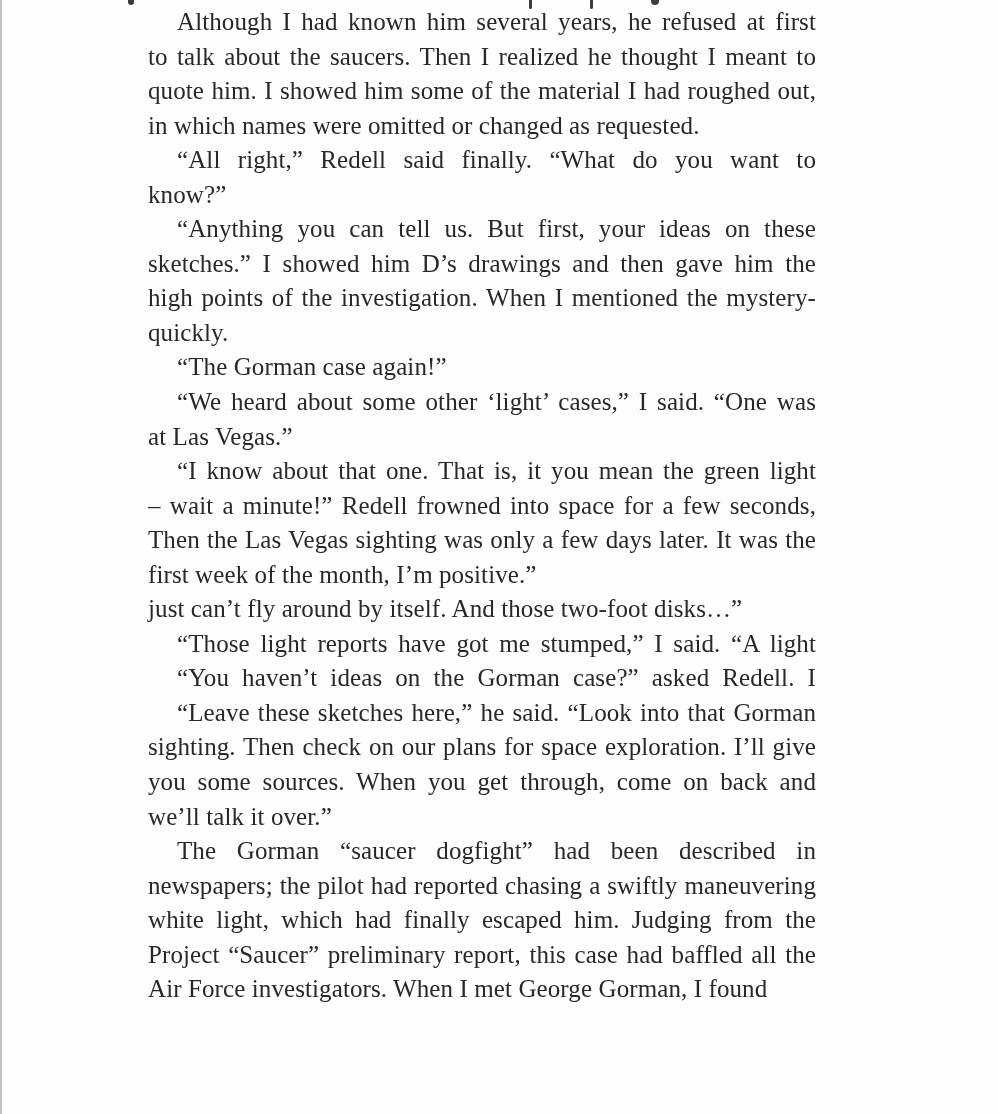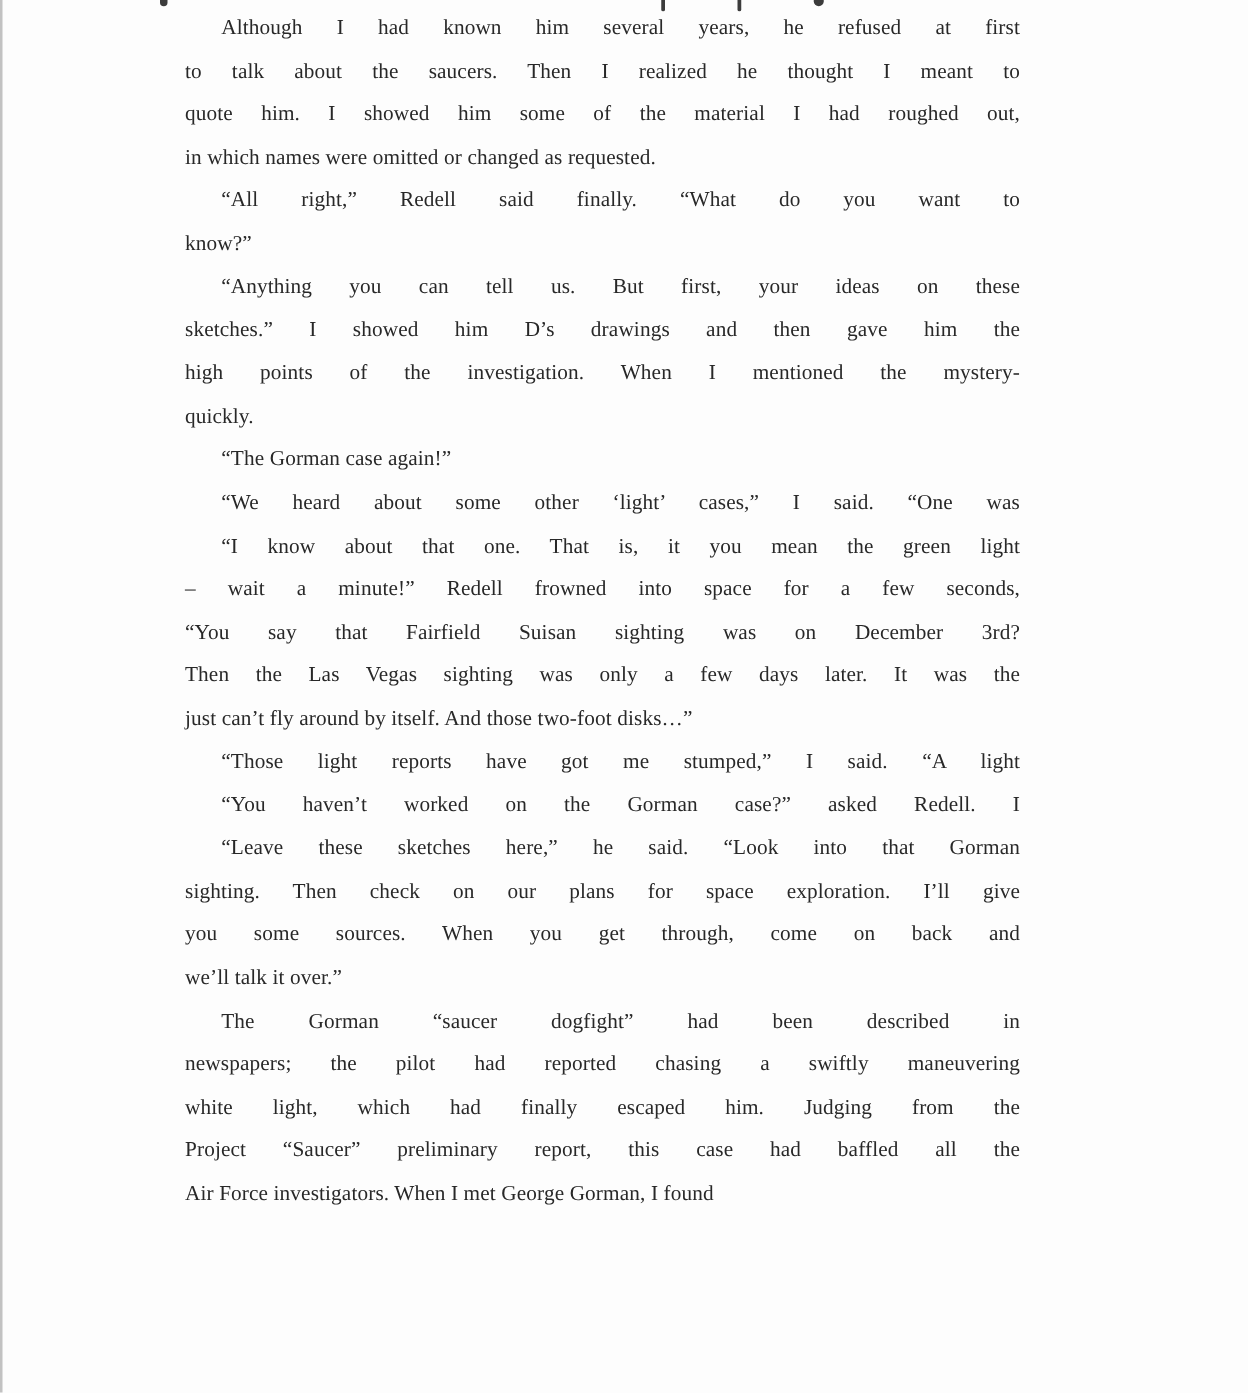--- a/index.html
+++ b/index.html
@@ -21,21 +21,21 @@
     width: 2px;
     height: 1114px;
     background: #c2c2c2;
   }
   .text-block {
     position: absolute;
     left: 148px;
     top: 5px;
     width: 668px;
     color: #282828;
-    font-size: 17px;
+    font-size: 25px;
     line-height: 34.55px;
     letter-spacing: 0.1px;
   }
   .para { margin: 0; padding: 0; }
   .line {
     text-align: justify;
     text-align-last: justify;
   }
   .line.last { text-align-last: left; }
   .line.first { text-indent: 29px; }
@@ -79,36 +79,37 @@
     <div class="line">high points of the investigation. When I mentioned the mystery-</div>
     <div class="line last">quickly.</div>
   </div>
 
   <div class="para">
     <div class="line first last">“The Gorman case again!”</div>
   </div>
 
   <div class="para">
     <div class="line first">“We heard about some other ‘light’ cases,” I said. “One was</div>
+    <div class="line last">at Las Vegas.”</div>
   </div>
 
   <div class="para">
     <div class="line first">“I know about that one. That is, it you mean the green light</div>
     <div class="line">– wait a minute!” Redell frowned into space for a few seconds,</div>
-    <div class="line">“You say that Fairfield Suisan sighting was on December 3rd?</div>
     <div class="line">Then the Las Vegas sighting was only a few days later. It was the</div>
+    <div class="line last">first week of the month, I’m positive.”</div>
   </div>
 
   <div class="para">
     <div class="line last">just can’t fly around by itself. And those two-foot disks…”</div>
     <div class="line first">“Those light reports have got me stumped,” I said. “A light</div>
   </div>
 
   <div class="para">
-    <div class="line first">“You haven’t worked on the Gorman case?” asked Redell. I</div>
+    <div class="line first">“You haven’t ideas on the Gorman case?” asked Redell. I</div>
   </div>
 
   <div class="para">
     <div class="line first">“Leave these sketches here,” he said. “Look into that Gorman</div>
     <div class="line">sighting. Then check on our plans for space exploration. I’ll give</div>
     <div class="line">you some sources. When you get through, come on back and</div>
     <div class="line last">we’ll talk it over.”</div>
   </div>
 
   <div class="para">

